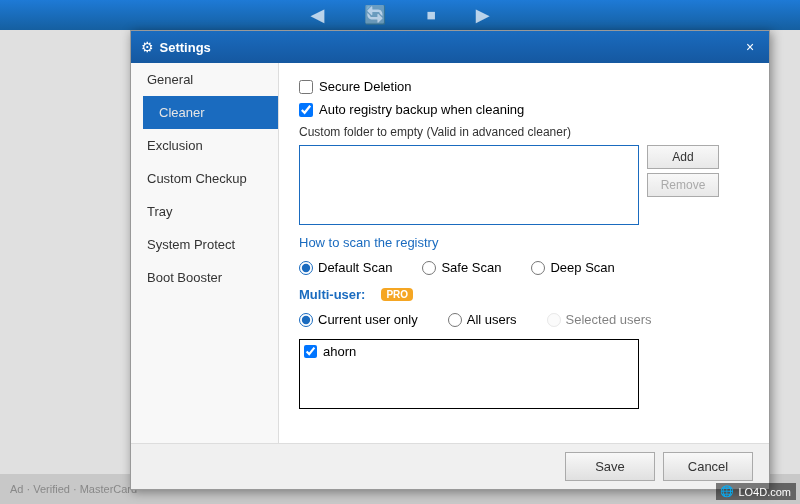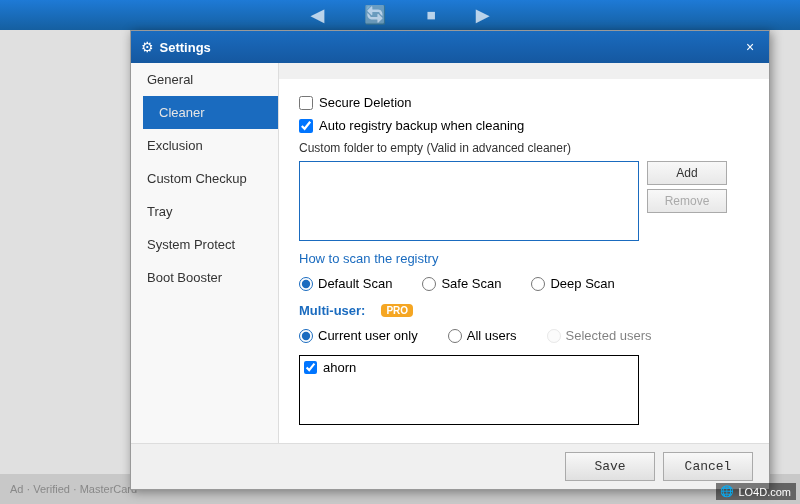--- a/index.html
+++ b/index.html
@@ -81,21 +81,20 @@
       background: #1a6bbf;
       color: #e5e5e5;
       margin-left: 12px;
     }
 
     .content {
       flex: 1;
       padding: 16px 20px;
       overflow-y: auto;
       background: white;
-      margin-top: 16px;
     }
 
     .checkbox-row {
       display: flex;
       align-items: center;
       gap: 6px;
       margin-bottom: 8px;
       font-size: 13px;
     }
 
@@ -126,21 +125,21 @@
       outline: none;
     }
 
     .folder-buttons {
       display: flex;
       flex-direction: column;
       gap: 4px;
     }
 
     .btn {
-      width: 80px;
+      width: 72px;
       padding: 4px 5px;
       font-size: 12px;
       border: 1px solid #aaa;
       background: linear-gradient(to bottom, #f8f8f8, #e8e8e8);
       cursor: pointer;
       color: #333;
     }
 
     .btn:disabled {
       color: #aaa;
@@ -224,21 +223,20 @@
     }
 
     .footer-btn {
       width: 90px;
       padding: 6px 12px;
       font-size: 13px;
       border: 1px solid #aaa;
       background: linear-gradient(to bottom, #f8f8f8, #e0e0e0);
       cursor: pointer;
       color: #333;
-      font-family: Liberation Mono, monospace;
     }
 
     
     .bg-app {
       position: absolute;
       top: 0; left: 0;
       width: 800px;
       height: 504px;
       background: #e0e0e0;
       z-index: 0;

